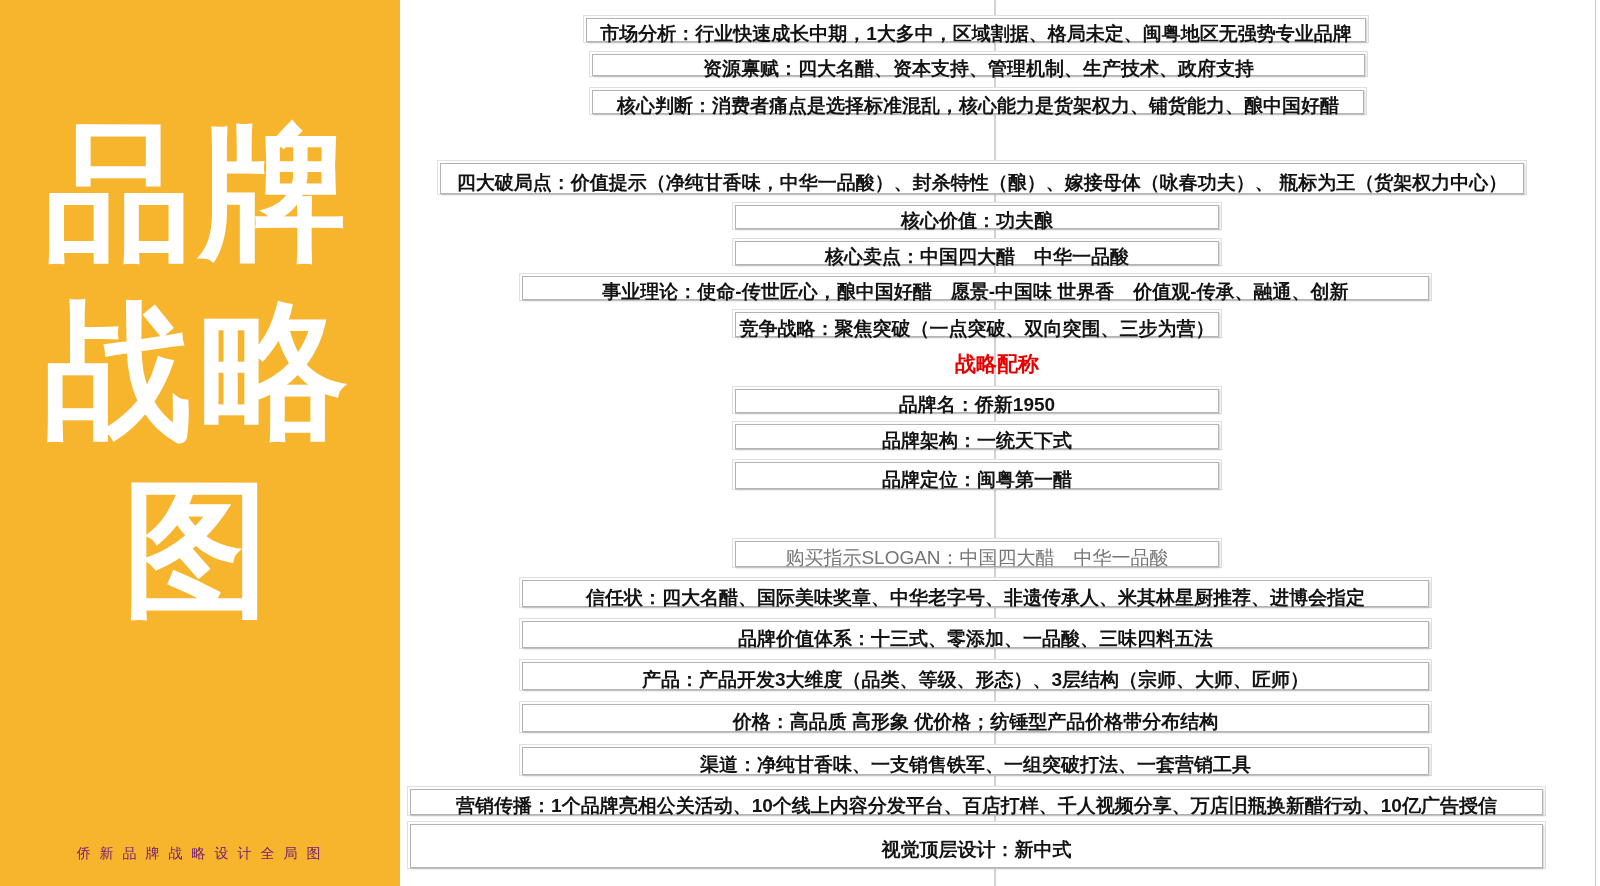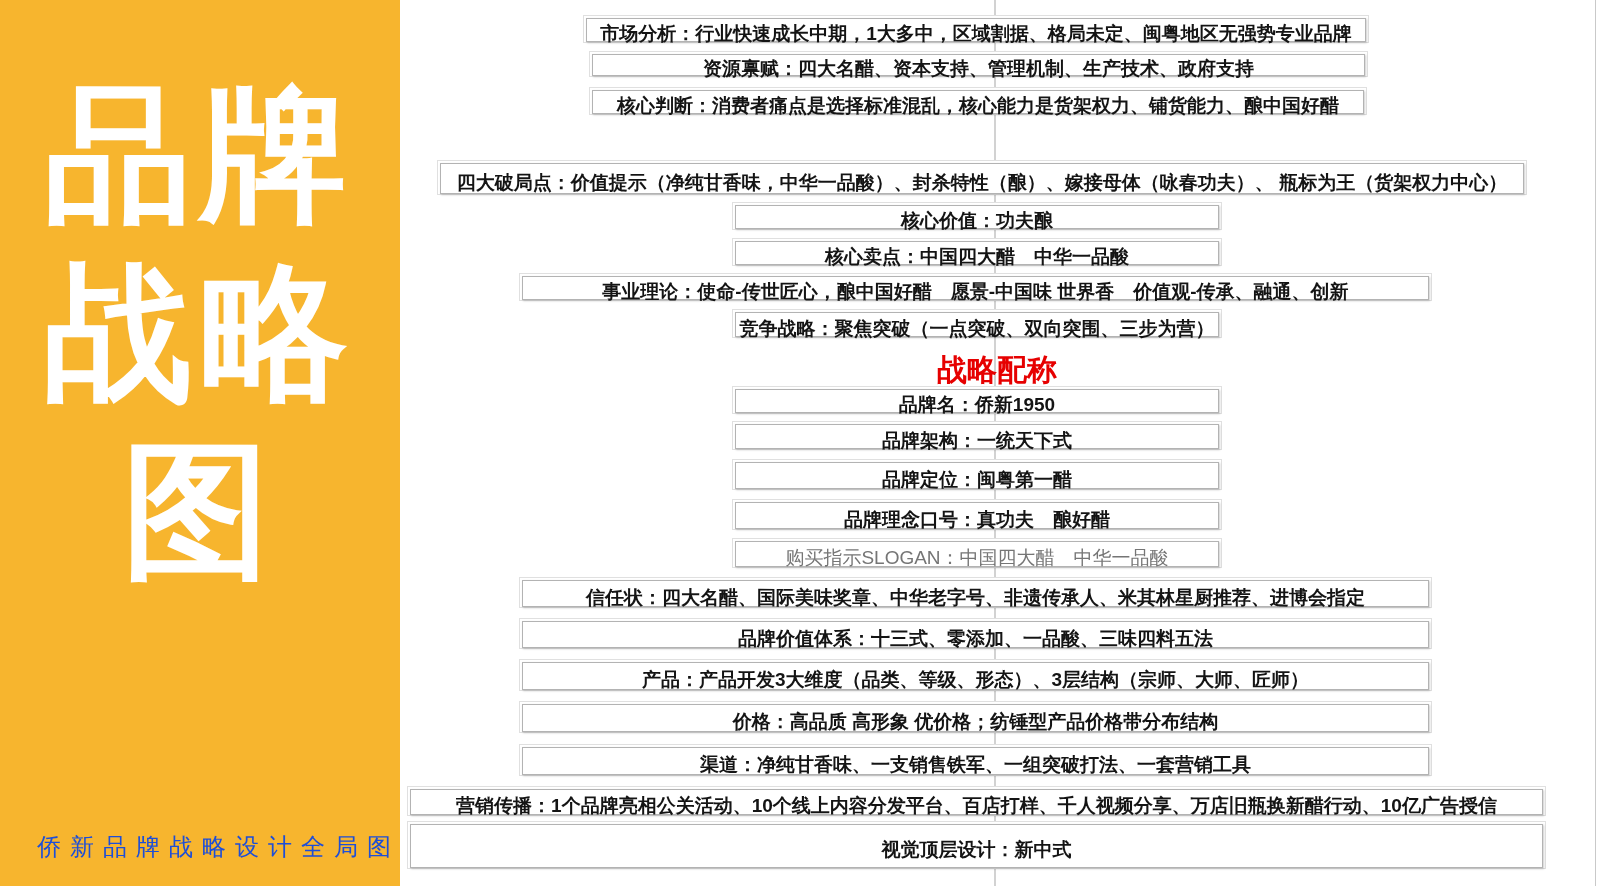--- a/index.html
+++ b/index.html
@@ -62,21 +62,21 @@
     font-weight: 400;
   }
 
   
   .section-title {
     position: absolute;
     left: 869px;
     top: 350px;
     width: 256px;
     text-align: center;
-    font-size: 30px;
+    font-size: 21px;
     font-weight: 800;
     color: #e60000;
     white-space: nowrap;
     z-index: 2;
   }
 
   
   .sidebar {
     position: absolute;
     left: 0;
@@ -87,30 +87,31 @@
     z-index: 3;
   }
   .sidebar-title {
     padding-top: 66px;
     text-align: center;
     color: #ffffff;
     font-weight: 900;
     font-size: 148px;
     line-height: 178px;
     letter-spacing: 8px;
+    margin-top: 38px;
   }
   .sidebar-footer {
     position: absolute;
     left: 0;
     bottom: 23px;
     width: 100%;
-    text-align: right;
-    font-size: 24px;
+    text-align: center;
+    font-size: 14px;
     font-weight: 400;
-    color: #1d4ed8;
+    color: #701a75;
     letter-spacing: 9px;
     padding-left: 6px;
     box-sizing: border-box;
     white-space: nowrap;
   }
 </style>
 </head>
 <body>
 
 <div id="page">
@@ -167,25 +168,20 @@
       </div>
   </div>
   <div class="box" style="left:732px;top:421px;width:490px;height:29px">
     <div class="box-inner">
         <span class="box-text">品牌架构：一统天下式</span>
       </div>
   </div>
   <div class="box" style="left:732px;top:459px;width:490px;height:31px">
     <div class="box-inner">
         <span class="box-text">品牌定位：闽粤第一醋</span>
-      </div>
-  </div>
-  <div class="box" style="left:732px;top:499px;width:490px;height:31px">
-    <div class="box-inner">
-        <span class="box-text">品牌理念口号：真功夫　酿好醋</span>
       </div>
   </div>
   <div class="box muted" style="left:732px;top:538px;width:490px;height:30px">
     <div class="box-inner">
         <span class="box-text">购买指示SLOGAN：中国四大醋　中华一品酸</span>
       </div>
   </div>
   <div class="box" style="left:519px;top:577px;width:913px;height:31px">
     <div class="box-inner">
         <span class="box-text">信任状：四大名醋、国际美味奖章、中华老字号、非遗传承人、米其林星厨推荐、进博会指定</span>

